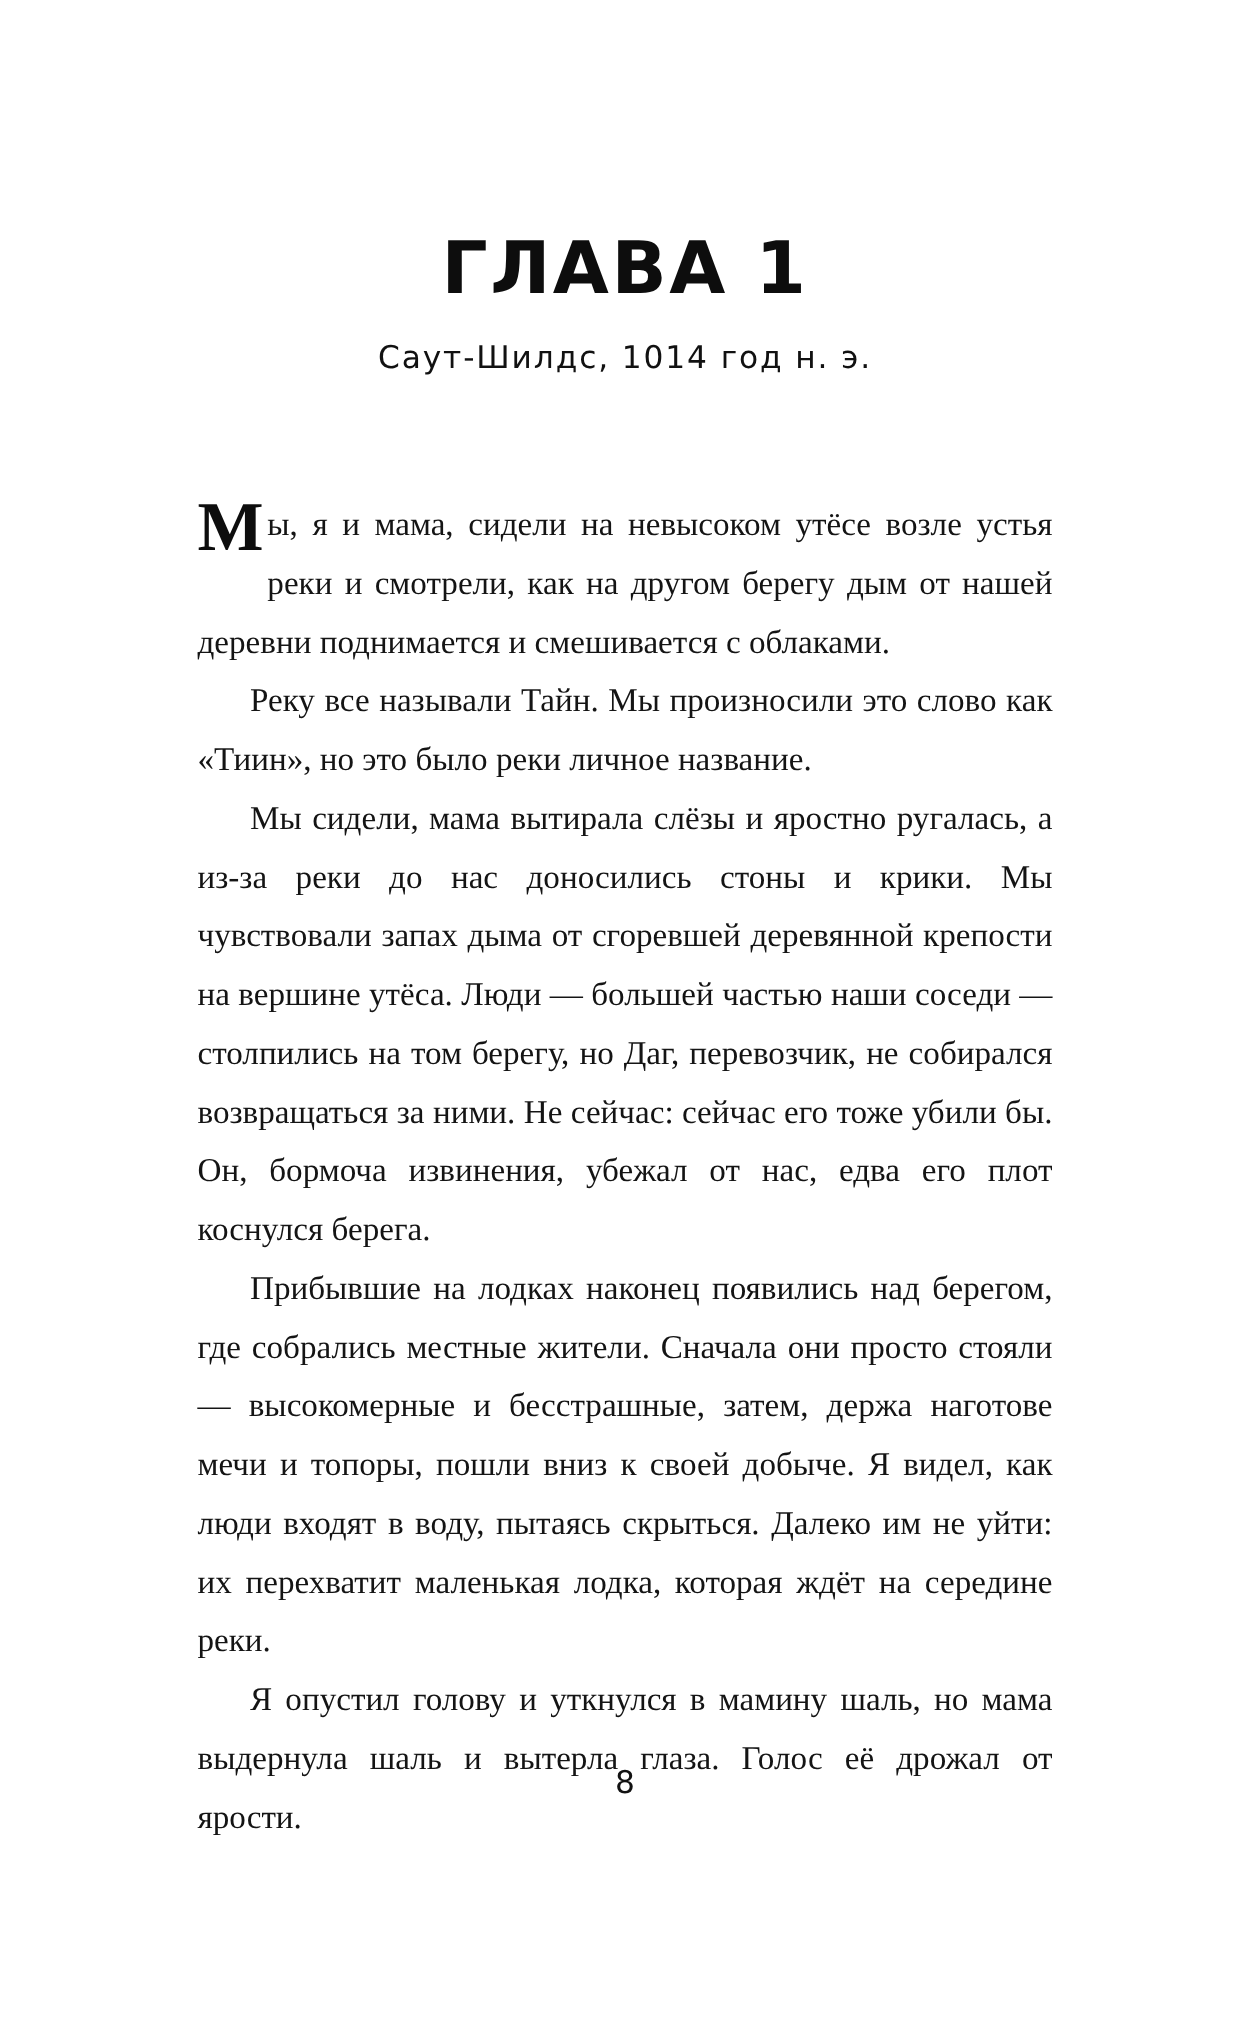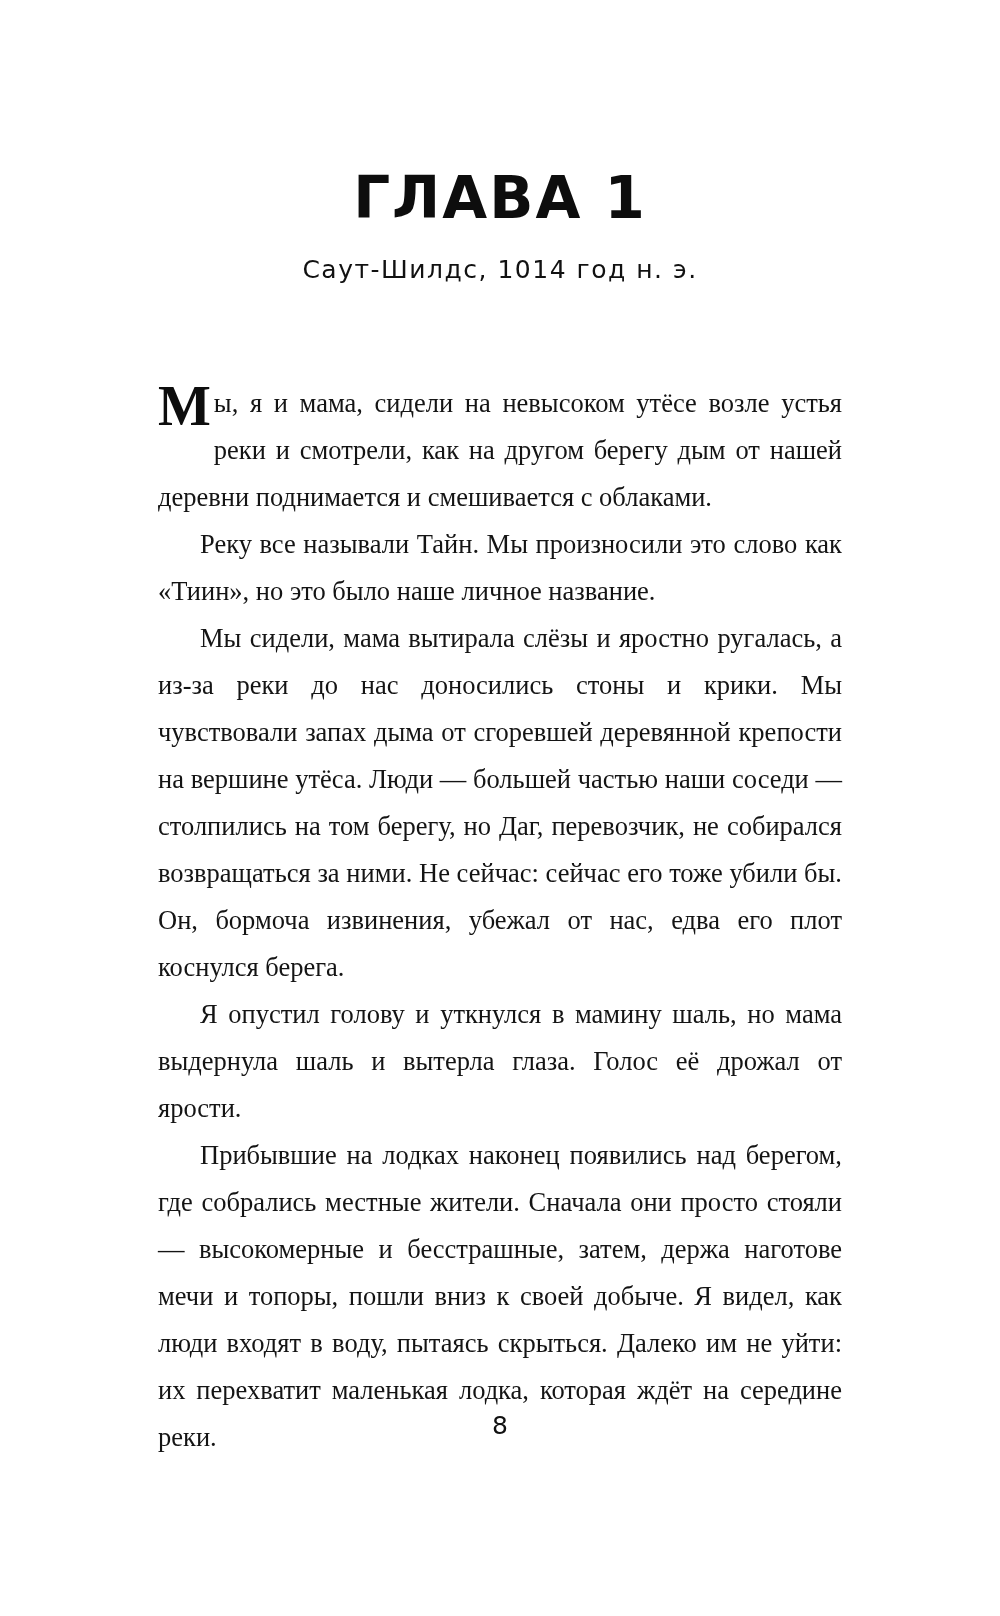--- a/index.html
+++ b/index.html
@@ -13,21 +13,21 @@
     font-family: "Liberation Serif", serif;
     color: #111111;
     position: relative;
     overflow: hidden;
   }
 
   .page {
     width: 1000px;
     height: 1616px;
     box-sizing: border-box;
-    padding: 0;
+    padding: 16px;
     position: relative;
     display: block;
   }
 
   .chapter-header {
     text-align: center;
     padding-top: 168px;
   }
 
   .chapter-title {
@@ -98,25 +98,25 @@
 
   <div class="chapter-header">
     <h1 class="chapter-title">Глава 1</h1>
     <div class="chapter-subtitle">Саут-Шилдс, 1014 год н. э.</div>
   </div>
 
   <div class="body-block">
 
     <p class="para first"><span class="dropcap">М</span><span>ы, я и мама, сидели на невысоком утёсе возле устья реки и смотрели, как на другом берегу дым от нашей деревни поднимается и смешивается с облаками.</span></p>
 
-    <p class="para">Реку все называли Тайн. Мы произносили это слово как «Тиин», но это было наше личное название.</p>
+    <p class="para">Реку все называли Тайн. Мы произносили это слово как «Тиин», но это было реки личное название.</p>
 
     <p class="para">Мы сидели, мама вытирала слёзы и яростно ругалась, а из-за реки до нас доносились стоны и крики. Мы чувствовали запах дыма от сгоревшей деревянной крепости на вершине утёса. Люди — большей частью наши соседи — столпились на том берегу, но Даг, перевозчик, не собирался возвращаться за ними. Не сейчас: сейчас его тоже убили бы. Он, бормоча извинения, убежал от нас, едва его плот коснулся берега.</p>
 
+    <p class="para">Прибывшие на лодках наконец появились над берегом, где собрались местные жители. Сначала они просто стояли — высокомерные и бесстрашные, затем, держа наготове мечи и топоры, пошли вниз к своей добыче. Я видел, как люди входят в воду, пытаясь скрыться. Далеко им не уйти: их перехватит маленькая лодка, которая ждёт на середине реки.</p>
+
     <p class="para">Я опустил голову и уткнулся в мамину шаль, но мама выдернула шаль и вытерла глаза. Голос её дрожал от ярости.</p>
-
-    <p class="para">Прибывшие на лодках наконец появились над берегом, где собрались местные жители. Сначала они просто стояли — высокомерные и бесстрашные, затем, держа наготове мечи и топоры, пошли вниз к своей добыче. Я видел, как люди входят в воду, пытаясь скрыться. Далеко им не уйти: их перехватит маленькая лодка, которая ждёт на середине реки.</p>
 
   </div>
 
   <div class="page-number">8</div>
 
 </div>
 
 </body></html>

